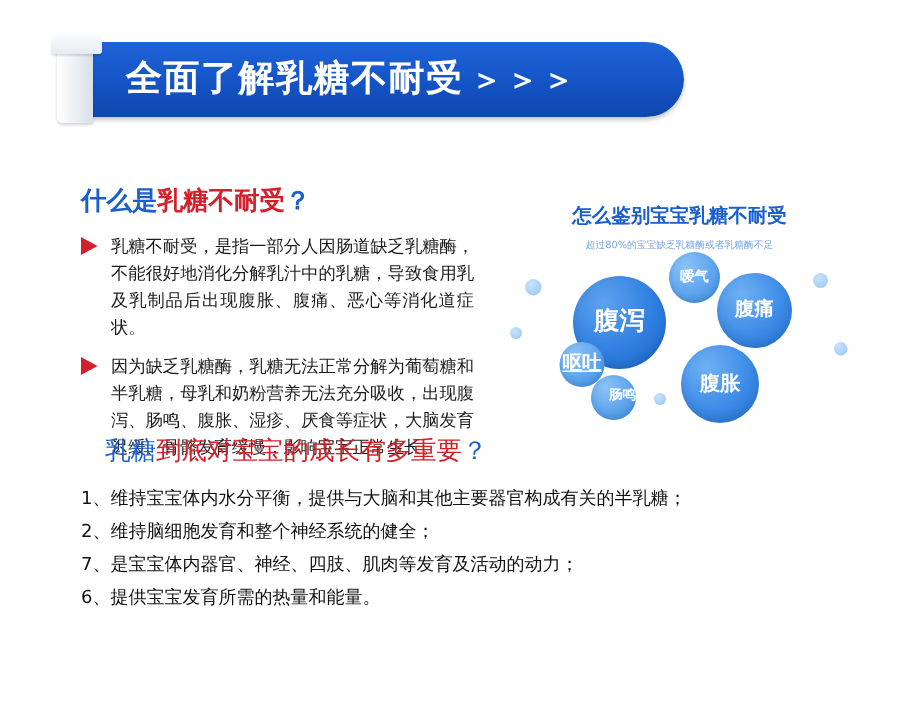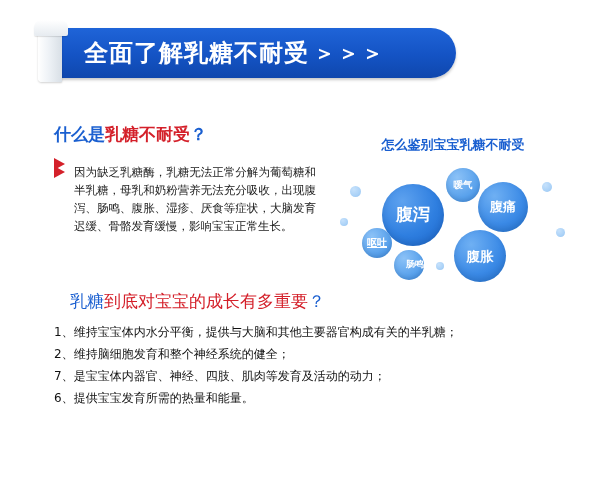--- a/index.html
+++ b/index.html
@@ -219,28 +219,30 @@
     <div class="banner-arrows">＞＞＞</div>
   </div>
 
   <div class="sec1-title">
     <span class="blue">什么是</span><span class="red">乳糖不耐受</span><span class="blue">？</span>
   </div>
 
   <div class="bullet-list">
     <div class="bullet-item">
       <span class="bullet-arrow"></span>
+      <span>乳糖不耐受，是指一部分人因肠道缺乏乳糖酶，不能很好地消化分解乳汁中的乳糖，导致食用乳及乳制品后出现腹胀、腹痛、恶心等消化道症状。</span>
     </div>
     <div class="bullet-item">
       <span class="bullet-arrow"></span>
       <span>因为缺乏乳糖酶，乳糖无法正常分解为葡萄糖和半乳糖，母乳和奶粉营养无法充分吸收，出现腹泻、肠鸣、腹胀、湿疹、厌食等症状，大脑发育迟缓、骨骼发育缓慢，影响宝宝正常生长。</span>
     </div>
   </div>
 
   <div class="bubble-title">怎么鉴别宝宝乳糖不耐受</div>
+  <div class="bubble-sub">超过80%的宝宝缺乏乳糖酶或者乳糖酶不足</div>
 
   <div class="bubble-area">
 
     <div class="bub bub-deco" style="left:14px; top:20px; width:11px; height:11px;"></div>
     <div class="bub bub-deco" style="left:4px; top:52px; width:8px; height:8px;"></div>
     <div class="bub bub-deco" style="left:206px; top:16px; width:10px; height:10px;"></div>
     <div class="bub bub-deco" style="left:220px; top:62px; width:9px; height:9px;"></div>
     <div class="bub bub-deco" style="left:100px; top:96px; width:8px; height:8px;"></div>
 
     <div class="bub bub-sm" style="left:110px; top:2px; width:34px; height:34px; font-size:9.5px;">
@@ -248,21 +250,21 @@
     </div>
 
     <div class="bub bub-xl" style="left:46px; top:18px; width:62px; height:62px; font-size:17px;">
       <span>腹泻</span>
     </div>
 
     <div class="bub bub-lg" style="left:142px; top:16px; width:50px; height:50px; font-size:13px;">
       <span>腹痛</span>
     </div>
 
-    <div class="bub bub-sm" style="left:26px; top:62px; width:30px; height:30px; font-size:10px;text-decoration:underline;">
+    <div class="bub bub-sm" style="left:37px; top:62px; width:30px; height:30px; font-size:13px;text-decoration:underline;">
       <span>呕吐</span>
     </div>
 
     <div class="bub bub-sm" style="left:58px; top:84px; width:30px; height:30px; font-size:9px;justify-content:flex-end;">
       <span>肠鸣</span>
     </div>
 
     <div class="bub bub-lg" style="left:118px; top:64px; width:52px; height:52px; font-size:13.5px;">
       <span>腹胀</span>
     </div>

